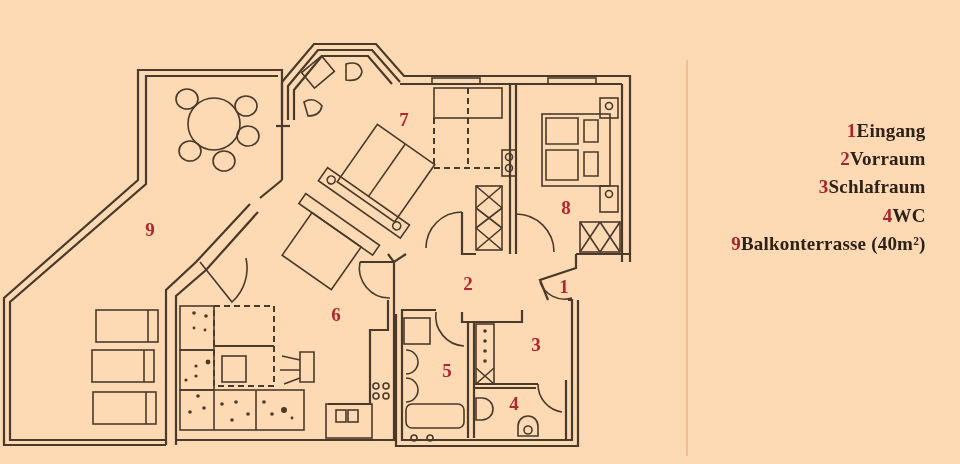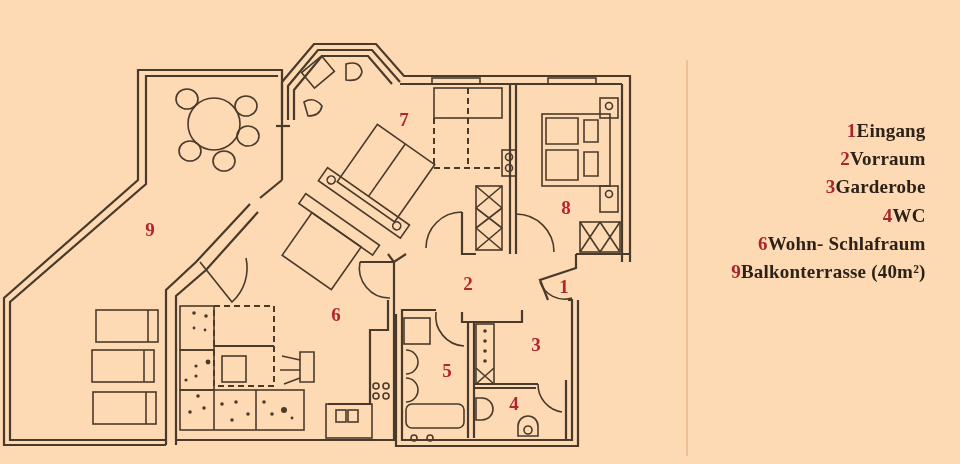--- a/index.html
+++ b/index.html
@@ -190,17 +190,16 @@
     <text class="lbl" x="566" y="214">8</text>
     <text class="lbl" x="150" y="236">9</text>
   </g>
 </svg>
 
 <div class="divider"></div>
 
 <ul class="legend">
   <li><span class="num">1</span><span>Eingang</span></li>
   <li><span class="num">2</span><span>Vorraum</span></li>
-  <li><span class="num">3</span><span>Garderobe</span></li>
+  <li><span class="num">3</span><span>Schlafraum</span></li>
   <li><span class="num">4</span><span>WC</span></li>
-  <li><span class="num">6</span><span>Wohn- Schlafraum</span></li>
   <li><span class="num">9</span><span>Balkonterrasse (40m²)</span></li>
 </ul>
 
 </body></html>

